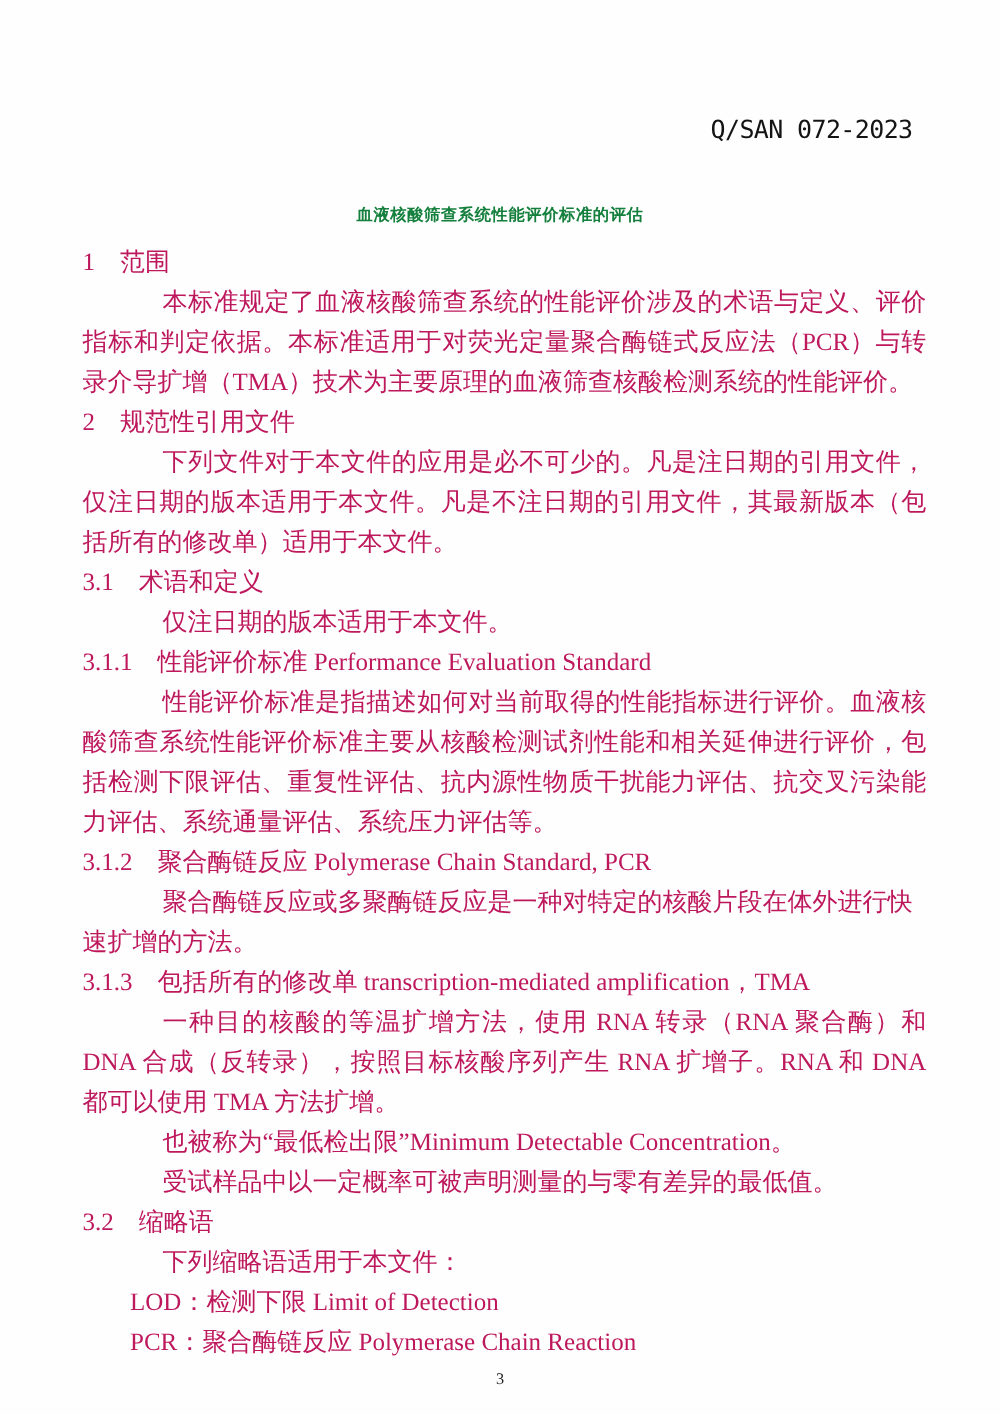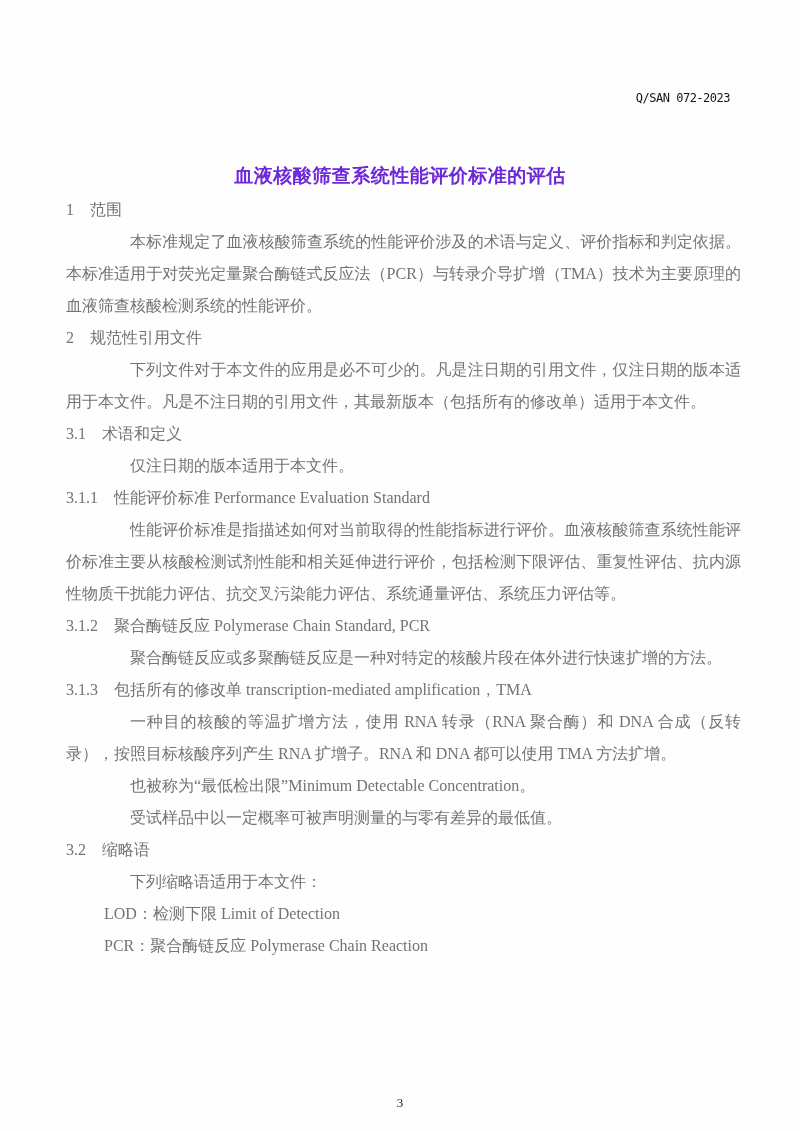--- a/index.html
+++ b/index.html
@@ -12,42 +12,42 @@
   .page {
     position: relative;
     width: 800px; height: 1131px;
     background: #fefefe;
     overflow: hidden;
   }
   .doc-code {
     position: absolute;
     top: 91px; right: 70px;
     font-family: "DejaVu Sans Mono", "Liberation Mono", monospace;
-    font-size: 12px;
+    font-size: 20px;
     letter-spacing: -0.5px;
     color: #141414;
     white-space: nowrap;
   }
   .title {
     position: absolute;
     top: 163px; left: 0;
     width: 100%;
     text-align: center;
     font-weight: bold;
-    font-size: 19px;
+    font-size: 13px;
     letter-spacing: 0.5px;
-    color: #6d28d9;
+    color: #15803d;
   }
   .content {
     position: absolute;
     top: 194px; left: 66px;
     width: 675px;
-    font-size: 16px;
+    font-size: 20px;
     line-height: 32px;
-    color: #737373;
+    color: #be185d;
   }
   .content > div { margin: 0; }
   .h    { margin-left: 28px; }
   .p    { text-align: justify; text-justify: inter-character; text-indent: 64px; }
   .pi   { text-indent: 64px; }
   .abbr { text-indent: 38px; }
   .page-num {
     position: absolute;
     top: 1095px; left: 0;
     width: 100%;

